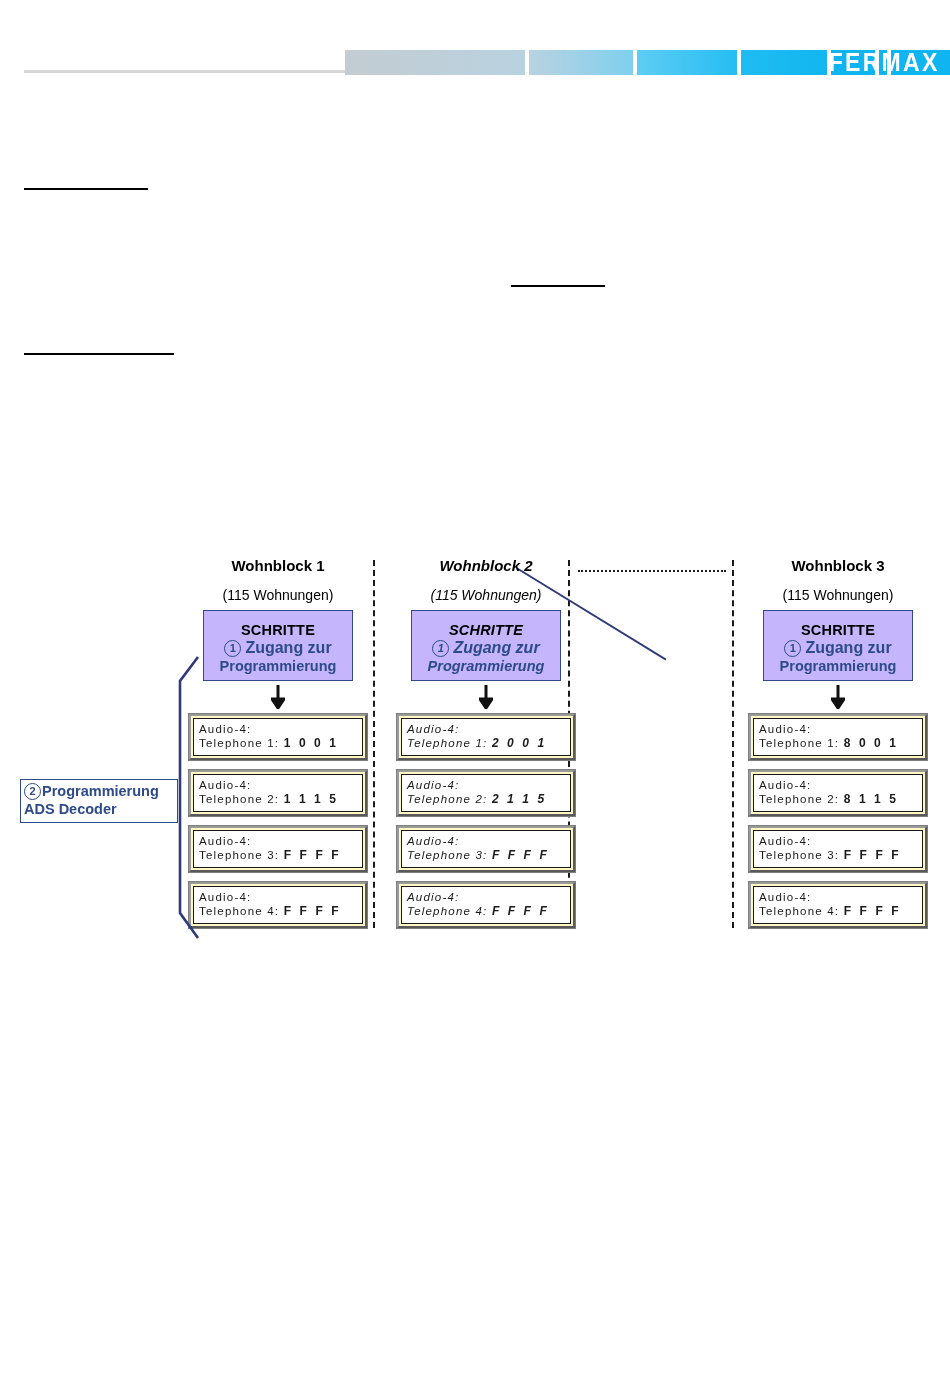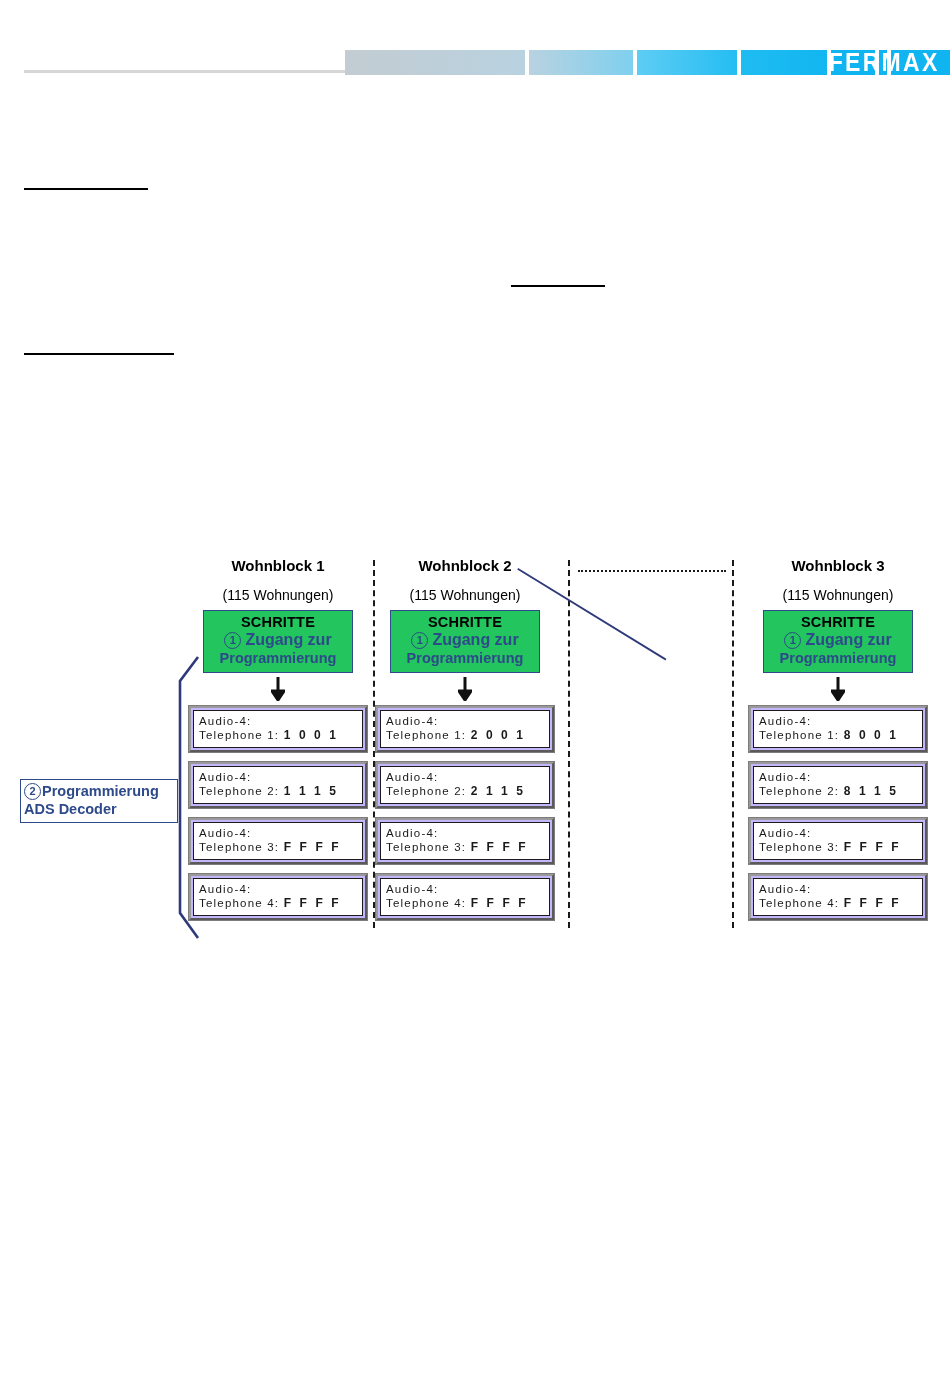--- a/index.html
+++ b/index.html
@@ -55,35 +55,35 @@
   }
 
   .diag-line{
     position:absolute;left:510px;top:566px;width:170px;height:100px;
     overflow:visible;
   }
 
   
   .col{position:absolute;top:558px;width:196px;}
   .col-1{left:180px;}
-  .col-2{left:367px;}
+  .col-2{left:388px;font-style:italic;}
   .col-3{left:740px;}
 
   .col-title{
     text-align:center;font-size:15px;font-weight:bold;color:#000000;
     line-height:16px;
   }
   .col-sub{
     text-align:center;font-size:14px;color:#000000;line-height:17px;
     margin-top:13px;
   }
 
   .steps-box{
     margin:6px auto 0 auto;width:150px;border:1px solid #2e4a8a;
-    padding:3px 4px 5px 4px;box-sizing:border-box;background:#22c55e;
+    padding:11px 4px 5px 4px;box-sizing:border-box;background:#c4b5fd;
   }
   .steps-title{
     text-align:center;font-size:14.5px;font-weight:bold;color:#000000;
     line-height:17px;letter-spacing:0.2px;
   }
   .steps-line{
     display:flex;align-items:center;justify-content:center;gap:4px;
   }
   .circ{
     display:inline-flex;align-items:center;justify-content:center;
@@ -98,21 +98,21 @@
     text-align:center;font-size:14.5px;font-weight:bold;color:#2e4a8a;
     line-height:18px;
   }
 
   .arrow{margin:4px auto 0 auto;width:14px;height:24px;display:block;}
 
   
   .lcds{margin-top:5px;}
   .lcd{
     width:178px;margin:0 auto 10px auto;height:46px;box-sizing:border-box;
-    background:#c4b5fd;
+    background:#fef9c3;
     border-top:2px solid #9a9a9a;
     border-left:2px solid #9a9a9a;
     border-right:2px solid #5a5a5a;
     border-bottom:2px solid #5a5a5a;
     padding:2px;
     box-shadow:0 0 0 1px #7d7d7d;
   }
   .lcd-in{
     width:100%;height:100%;box-sizing:border-box;
     border:1.5px solid #1a1a1a;background:#ffffff;

